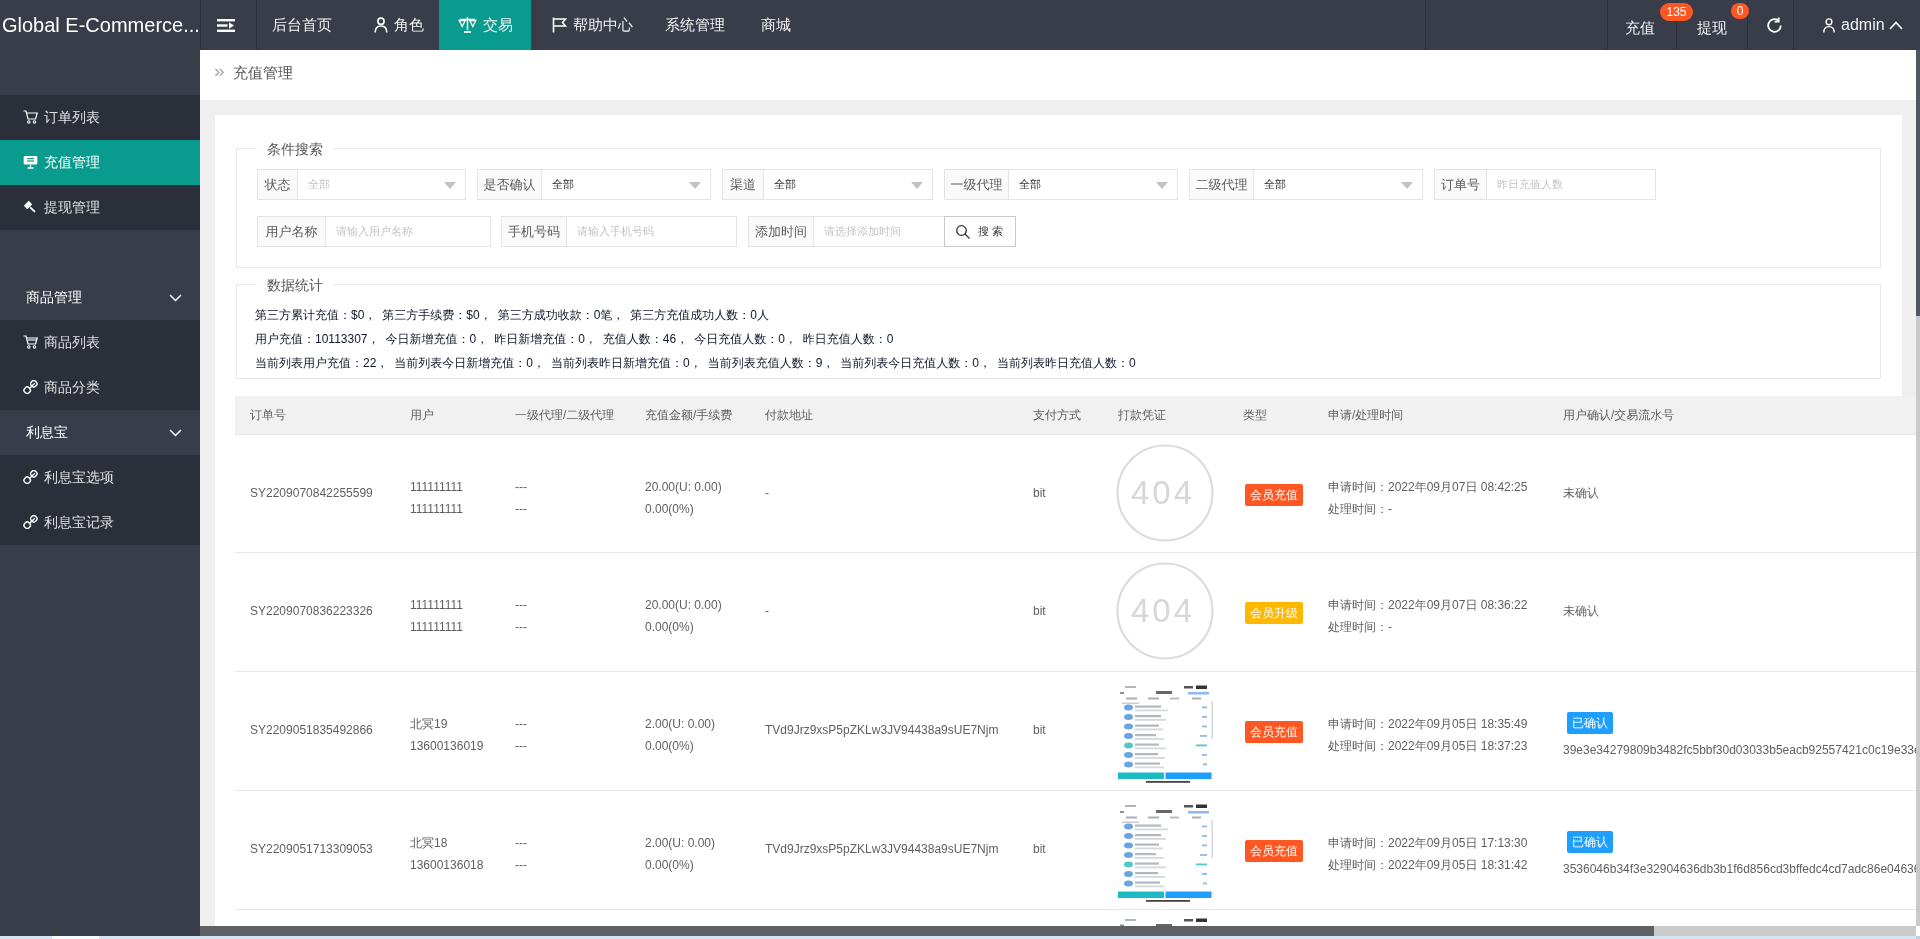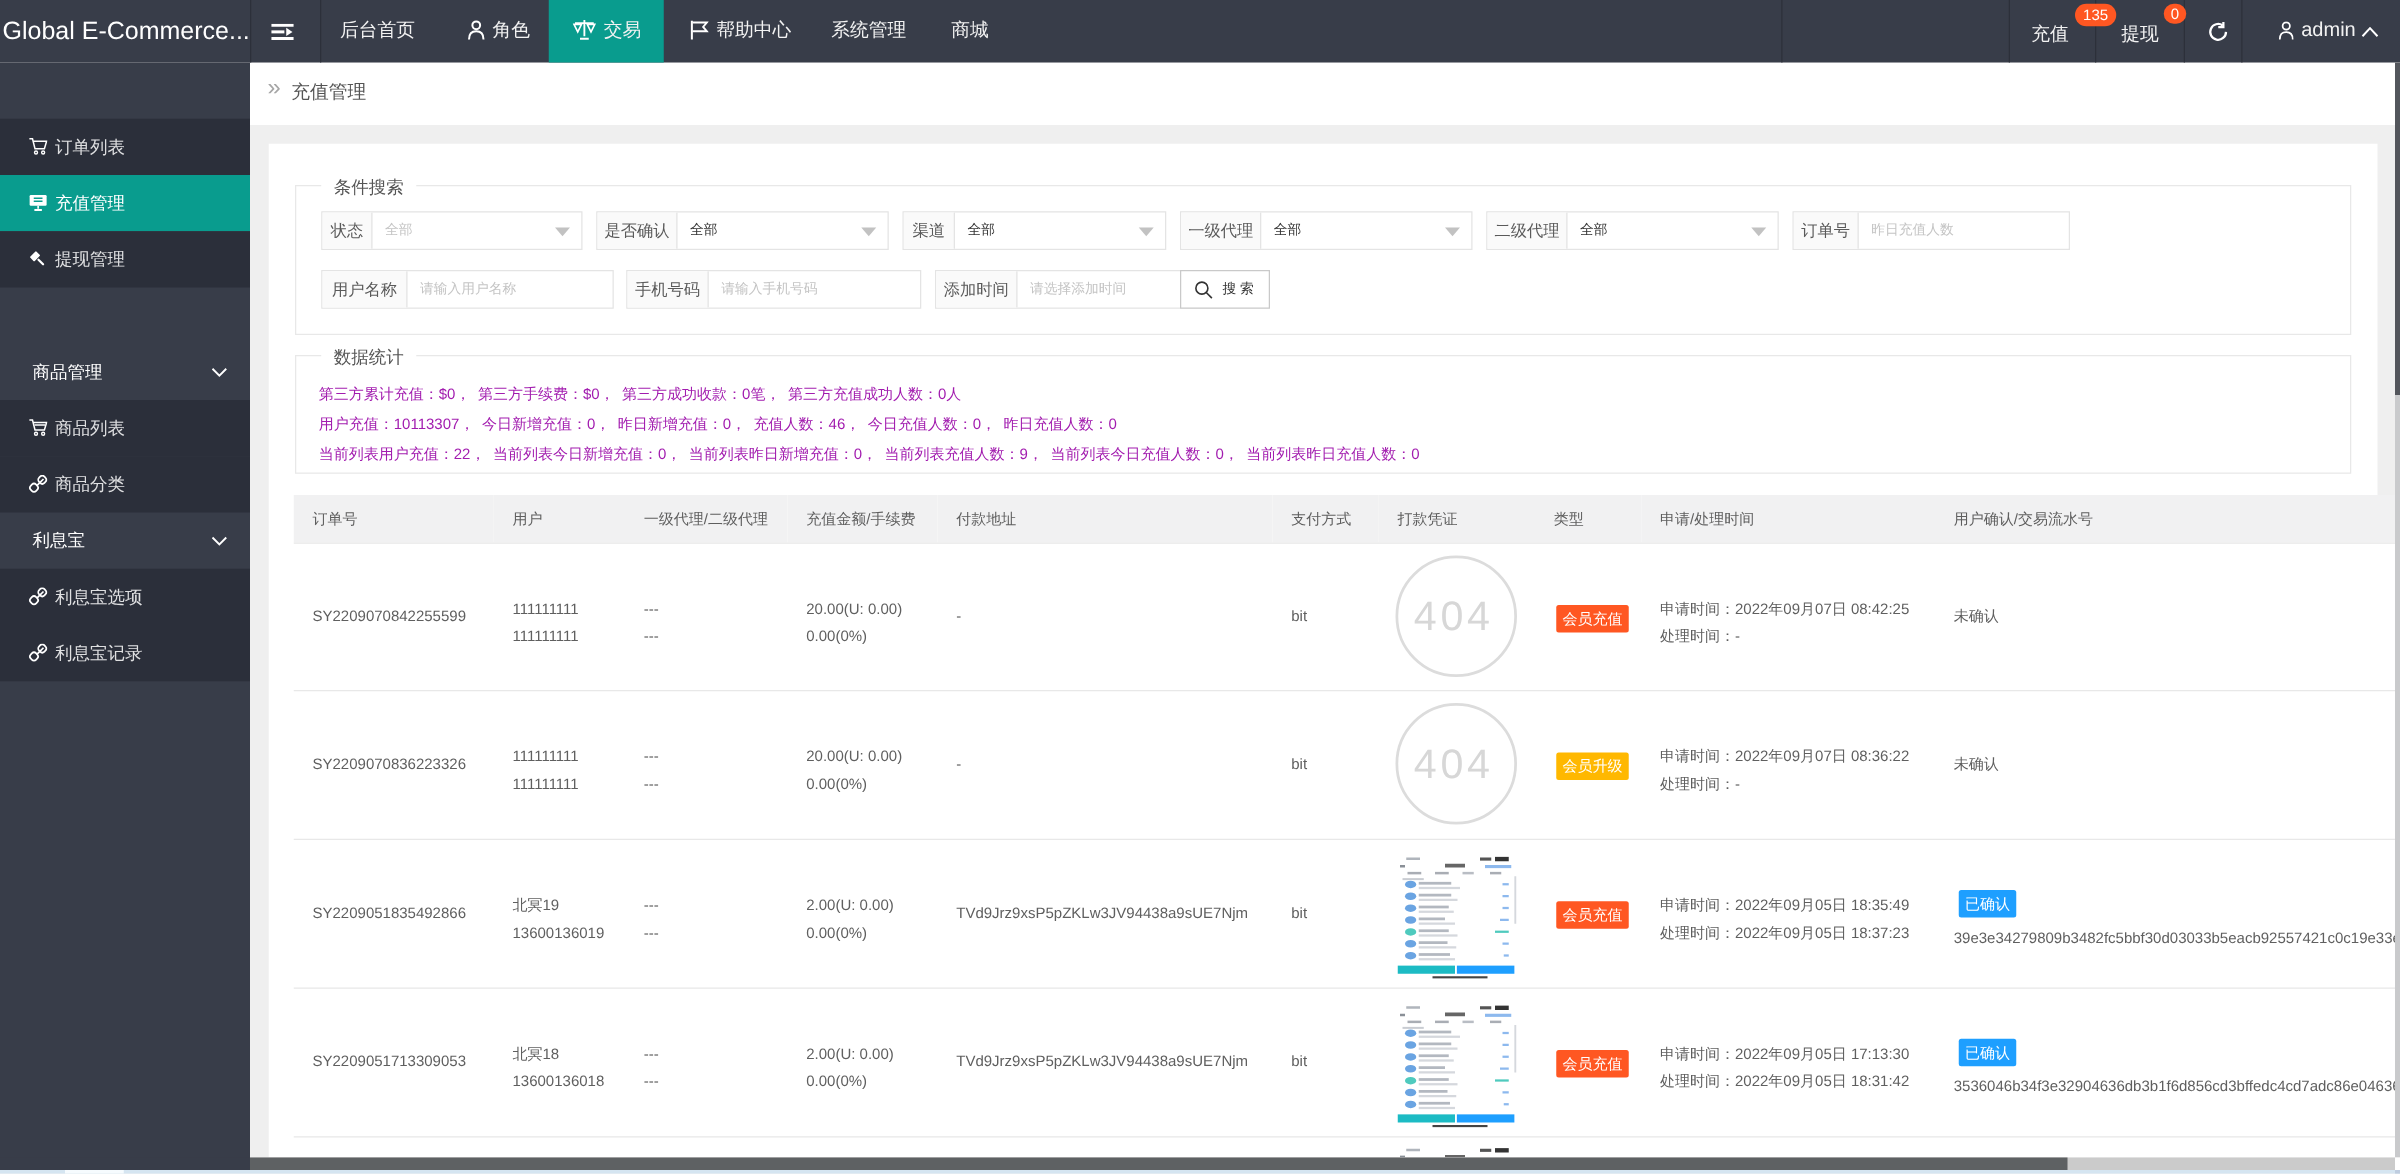--- a/index.html
+++ b/index.html
@@ -25,21 +25,21 @@
 .stxt { position:absolute; left:44px; }
 .ptxt { position:absolute; left:26px; }
 .chev { position:absolute; right:18px; top:19px; }
 
 
 #crumbbar { position:absolute; left:200px; top:50px; width:1716px; height:50px; background:#fff; }
 #card1 { position:absolute; left:215px; top:115px; width:1687px; height:281px; background:#fff; }
 #tablecard { position:absolute; left:215px; top:396px; width:1701px; height:530px; background:#fff; overflow:hidden; }
 .fieldset { position:absolute; border:1px solid #e8e8e8; }
 .legend { position:absolute; top:-10px; left:20px; background:#fff; padding:0 10px; font-size:14px; color:#555; line-height:20px; }
-.statline { position:absolute; left:18px; font-size:12px; color:#a21caf; white-space:nowrap; }
+.statline { position:absolute; left:18px; font-size:12px; color:#0f172a; white-space:nowrap; }
 
 .fgroup { position:absolute; height:31px; border:1px solid #e4e4e4; background:#fff; }
 .flabel { position:absolute; left:0; top:0; bottom:0; background:#fafafa; border-right:1px solid #e4e4e4; color:#5a5a5a; font-size:13px; text-align:center; line-height:29px; }
 .fval { position:absolute; top:0; bottom:0; font-size:11px; line-height:29px; color:#333; }
 .fph { color:#c4c4c4; }
 .tri { position:absolute; width:0; height:0; border-left:6px solid transparent; border-right:6px solid transparent; border-top:7px solid #c2c2c2; top:12px; }
 
 
 .th { position:absolute; top:396px; height:38px; background:#f1f1f2; color:#5e5e5e; font-size:12px; line-height:38px; padding-left:15px; white-space:nowrap; }
 .td { position:absolute; font-size:12px; color:#5f5f5f; white-space:nowrap; }

